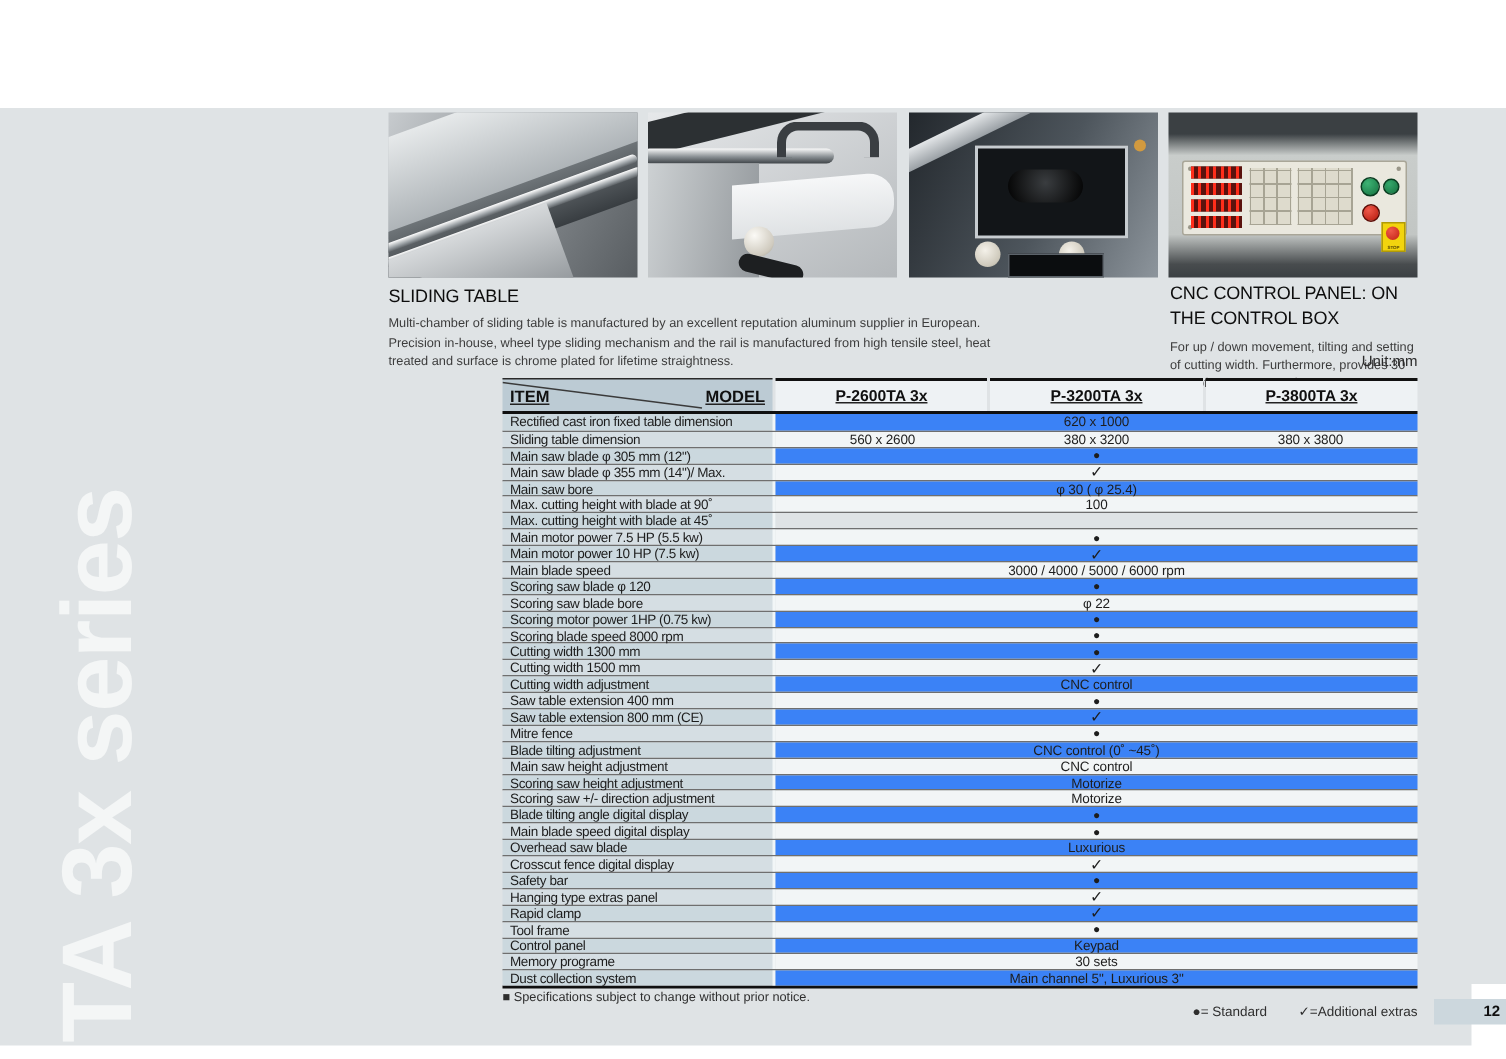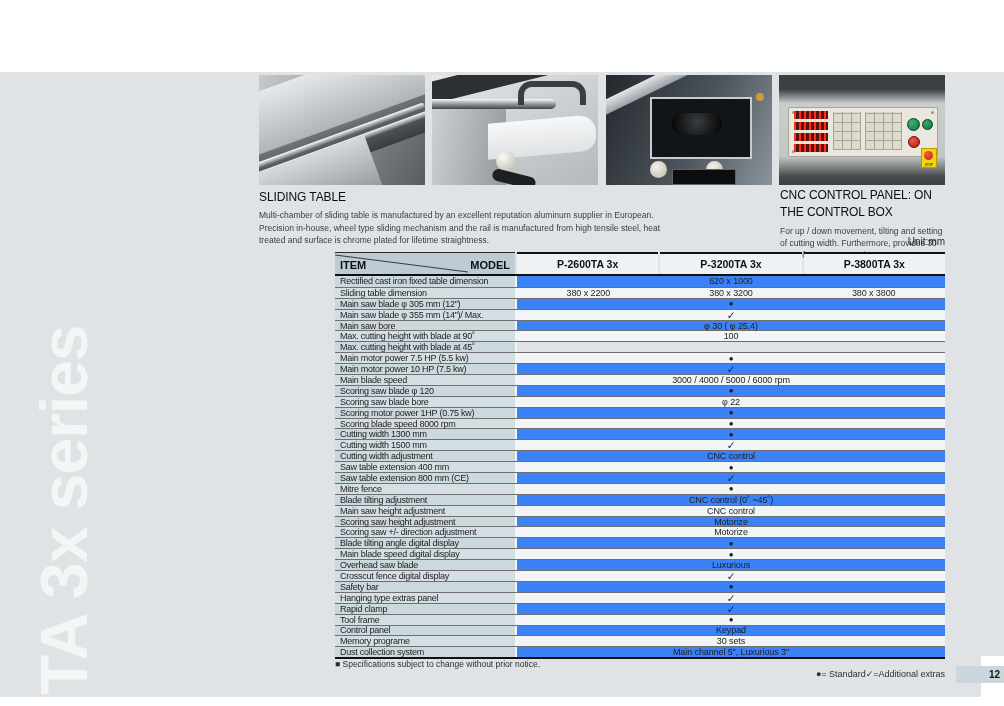--- a/index.html
+++ b/index.html
@@ -82,21 +82,21 @@
 
   
   .cap-block{position:absolute;font-size:8.5px;line-height:1.45;color:#3c3c3c;}
   .cap-title{font-size:12px;font-weight:normal;color:#0d0d0d;margin-bottom:3px;letter-spacing:-0.1px;}
   .cap-left{left:259px;top:189px;width:420px;}
   .cap-right{left:780px;top:187px;width:168px;}
   .unit-label{position:absolute;left:745px;top:236px;width:200px;text-align:right;font-size:10px;color:#2a2a2a;}
 
   
   .spec{position:absolute;left:335px;top:252px;width:610px;}
-  .thead{display:flex;height:22px;border-bottom:2px solid #101010;align-items:stretch;}
+  .thead{display:flex;height:22px;border-bottom:2px solid #101010;align-items:stretch;text-decoration:underline;}
   .th-item{position:relative;width:180px;background:#bccbd4;border-top:1.5px solid #2a2a2a;
         display:flex;justify-content:space-between;align-items:flex-end;padding:0 5px 3px 5px;
         box-sizing:border-box;font-weight:bold;font-size:11px;color:#101010;}
   .th-item svg{position:absolute;left:0;top:0;}
   .th-col{flex:1;margin-left:2px;background:#eef2f4;border-top:2.5px solid #101010;
         display:flex;align-items:center;justify-content:center;
         font-weight:bold;font-size:10.5px;color:#101010;}
   .tbody{border-bottom:2.5px solid #101010;}
   .tr{display:flex;height:10.9px;box-sizing:border-box;}
   .tr + .tr{border-top:1px solid #6f6f6f;}
@@ -104,21 +104,21 @@
         padding-left:5px;display:flex;align-items:center;font-size:9px;letter-spacing:-0.25px;
         white-space:nowrap;color:#1d1d1d;}
   .td-val{flex:1;display:flex;align-items:center;justify-content:center;font-size:9px;
         letter-spacing:-0.1px;color:#1d1d1d;white-space:nowrap;}
   .tr.odd  .td-item{background:#cbd8de;} .tr.odd  .td-val{background:#3b82f6;}
   .tr.even .td-item{background:#d5dee3;} .tr.even .td-val{background:#f2f5f6;}
   .td-val.dot{font-size:8px;} .td-val.chk{font-size:10.5px;}
 
   .footnote{position:absolute;left:335px;top:659px;font-size:8.5px;color:#2e2e2e;}
   .legend{position:absolute;left:795px;top:669px;width:150px;font-size:9px;color:#2e2e2e;
-        display:flex;justify-content:flex-end;}
+        display:flex;justify-content:space-between;}
   .pagenum{position:absolute;left:956px;top:666px;width:21px;height:17px;background:#ccd7dd;
         display:flex;align-items:center;justify-content:center;font-size:10px;font-weight:bold;color:#101010;padding-left:28px;}
 </style>
 </head>
 <body>
 
 <div class="page">
   <div class="panel"></div>
 
   <div class="series-title">TA 3x series</div>
@@ -198,21 +198,21 @@
       <div class="th-col">P-3200TA 3x</div>
       <div class="th-col">P-3800TA 3x</div>
     </div>
     <div class="tbody" id="spec-rows">
         <div class="tr odd">
           <div class="td-item">Rectified cast iron fixed table dimension</div>
           <div class="td-val">620 x 1000</div>
         </div>
         <div class="tr even">
           <div class="td-item">Sliding table dimension</div>
-          <div class="td-val">380 x 2200</div>
+          <div class="td-val">560 x 2600</div>
           <div class="td-val">380 x 3200</div>
           <div class="td-val">380 x 3800</div>
         </div>
         <div class="tr odd">
           <div class="td-item">Main saw blade  φ 305 mm (12")</div>
           <div class="td-val dot">●</div>
         </div>
         <div class="tr even">
           <div class="td-item">Main saw blade  φ 355 mm (14")/ Max.</div>
           <div class="td-val chk">✓</div>

